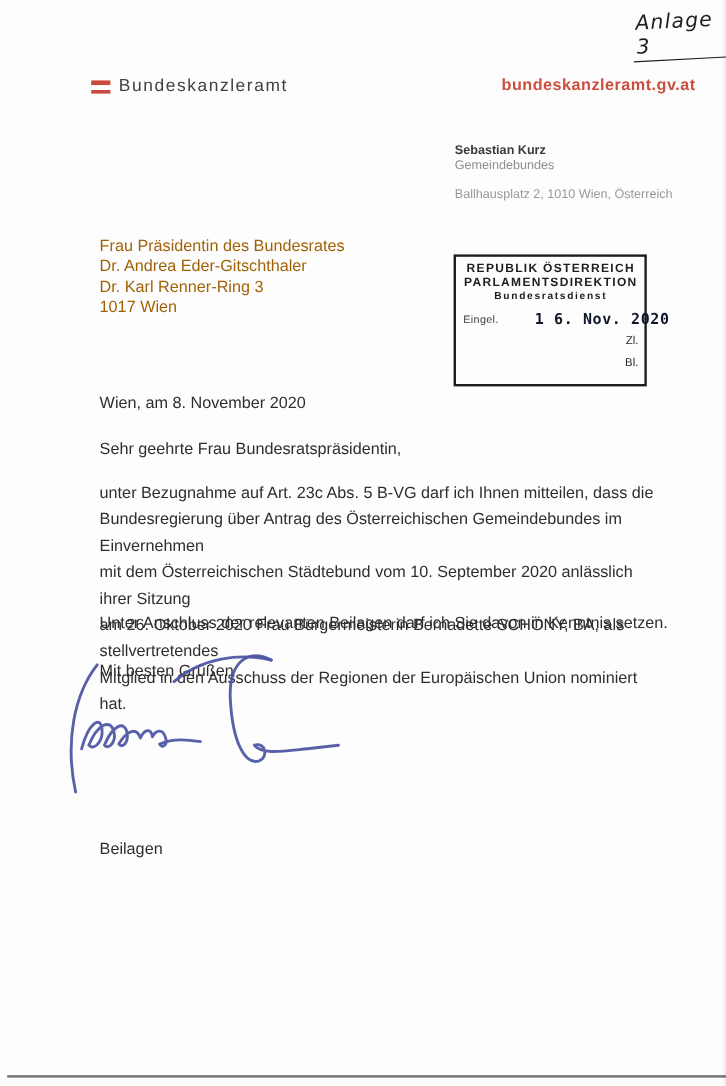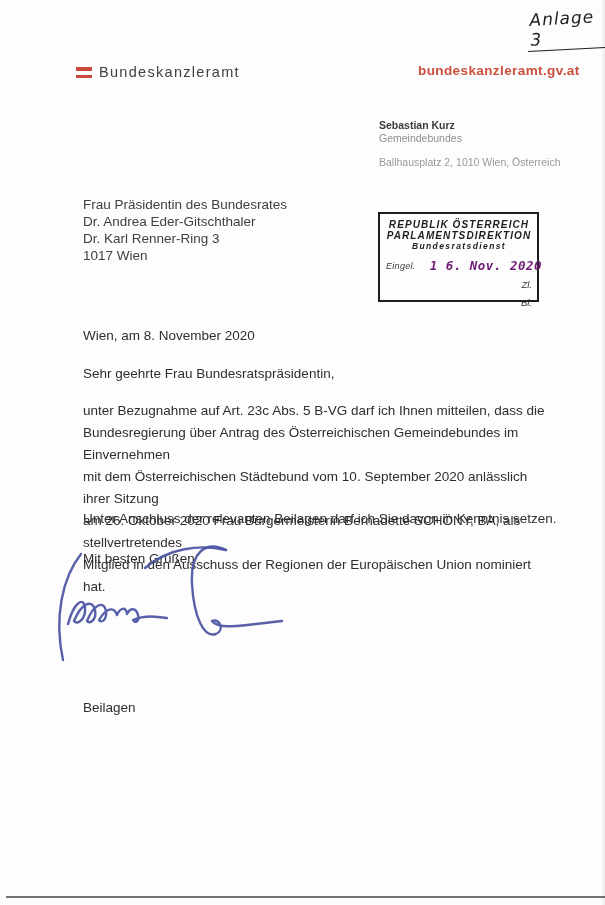--- a/index.html
+++ b/index.html
@@ -39,34 +39,34 @@
     font-size:13.5px;font-weight:600;letter-spacing:.4px;color:#cc4f3d;margin-left:39px;
   }
 
   
   .sender{position:absolute;left:379px;top:119px;font-size:10.5px;line-height:13px;}
   .sender .name{font-weight:700;color:#3a3a3a;}
   .sender .title{color:#8e8e8e;}
   .sender .addr{color:#999;margin-top:11px;}
 
   
-  .recipient{position:absolute;left:83px;top:196px;font-size:13.5px;line-height:17px;color:#404040;}
+  .recipient{position:absolute;left:83px;top:196px;font-size:13.5px;line-height:17px;color:#a16207;}
 
   
   .stamp{
     position:absolute;left:378px;top:212px;width:146px;height:81px;
-    border:2px solid #1d1d1d;padding:5px 5px 0 6px;color:#1d1d1d;font-style:italic;
+    border:2px solid #1d1d1d;padding:5px 5px 20px 6px;color:#1d1d1d;
   }
   .stamp .s1,.stamp .s2{text-align:center;font-size:10px;font-weight:600;letter-spacing:1.1px;line-height:11px;white-space:nowrap;}
   .stamp .s3{text-align:center;font-size:8.5px;font-weight:600;letter-spacing:1.4px;line-height:10px;}
   .stamp .row-date{display:flex;align-items:center;margin-top:7px;}
   .stamp .eingel{font-size:9px;color:#3a3a3a;letter-spacing:.3px;}
   .stamp .datestamp{
     font-family:"DejaVu Sans Mono",monospace;font-weight:700;
-    font-size:12.5px;letter-spacing:.5px;margin-left:14px;color:#701a75;white-space:nowrap;
+    font-size:12.5px;letter-spacing:.5px;margin-left:30px;color:#0f172a;white-space:nowrap;
   }
   .stamp .row-dot{display:flex;align-items:flex-end;margin-top:6px;font-size:9.5px;color:#2a2a2a;flex-direction:column;}
   .stamp .dots{flex:1;border-bottom:1.6px dotted #4a4a4a;margin-left:4px;height:9px;}
 
   
   .dateline{position:absolute;left:83px;top:328px;font-size:13.5px;}
   .salutation{position:absolute;left:83px;top:366px;font-size:13.5px;}
   .body-par{position:absolute;left:83px;top:400px;font-size:13.5px;line-height:22px;width:470px;}
   .closing-par{position:absolute;left:83px;top:511px;font-size:13.5px;}
   .valediction{position:absolute;left:83px;top:551px;font-size:13.5px;}

